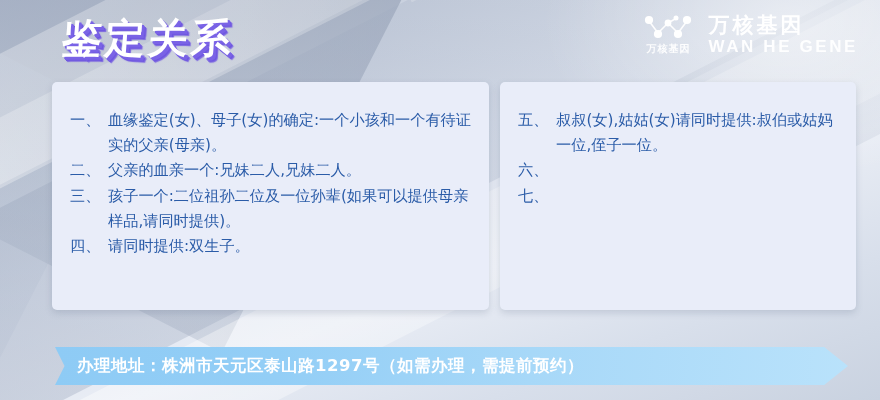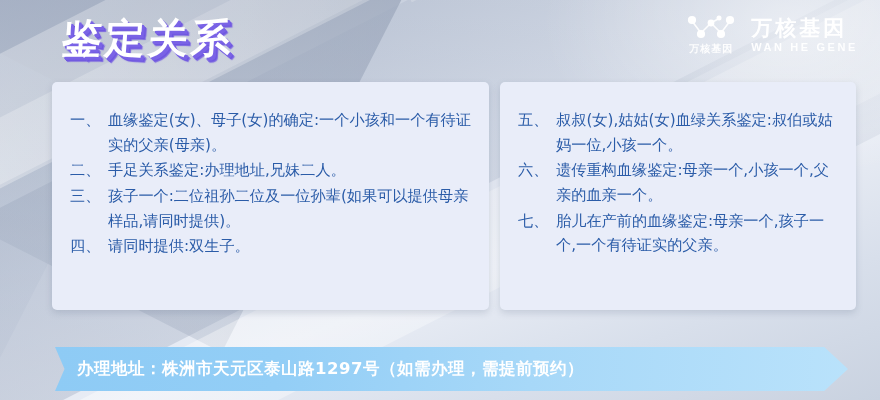--- a/index.html
+++ b/index.html
@@ -132,21 +132,21 @@
   }
   #brand-cn {
     font-size: 21px;
     font-weight: 700;
     color: #ffffff;
     letter-spacing: 3px;
     font-family: "DejaVu Sans", sans-serif;
     line-height: 1.1;
   }
   #brand-en {
-    font-size: 11px;
+    font-size: 17px;
     font-weight: 700;
     color: rgba(255,255,255,0.95);
     letter-spacing: 2.6px;
     font-family: "Liberation Sans", sans-serif;
     line-height: 1.1;
   }
 
   
   #panels {
     position: absolute;
@@ -185,21 +185,21 @@
     white-space: nowrap;
   }
   li.item .txt {
     flex: 1 1 auto;
   }
 
   
   #address-ribbon {
     position: absolute;
     left: 55px; top: 347px;
-    width: 793px; height: 44px;
+    width: 793px; height: 38px;
     z-index: 3;
     background: linear-gradient(95deg, #8ecbf5 0%, #93cef6 28%, #a7d8f8 60%, #b9e2fb 100%);
     clip-path: polygon(0 0, 97% 0, 100% 50%, 97% 100%, 0 100%, 1.2% 50%);
     display: flex;
     align-items: center;
     box-shadow: 0 2px 5px rgba(90,110,140,0.18);
   }
   #address-text {
     color: #ffffff;
     font-size: 16.5px;
@@ -259,46 +259,44 @@
 <div id="panels">
 
   <div class="panel" id="panel-left">
     <ol class="items">
       <li class="item">
         <span class="idx">一、</span>
         <span class="txt">血缘鉴定(女)、母子(女)的确定:一个小孩和一个有待证实的父亲(母亲)。</span>
       </li>
       <li class="item">
         <span class="idx">二、</span>
-        <span class="txt">手足关系鉴定:办理地址,兄妹二人。</span>
+        <span class="txt">父亲的血亲一个:兄妹二人,兄妹二人。</span>
       </li>
       <li class="item">
         <span class="idx">三、</span>
         <span class="txt">孩子一个:二位祖孙二位及一位孙辈(如果可以提供母亲样品,请同时提供)。</span>
       </li>
       <li class="item">
         <span class="idx">四、</span>
         <span class="txt">请同时提供:双生子。</span>
       </li>
     </ol>
   </div>
 
   <div class="panel" id="panel-right">
     <ol class="items">
       <li class="item">
         <span class="idx">五、</span>
-        <span class="txt">叔叔(女),姑姑(女)血绿关系鉴定:叔伯或姑妈一位,小孩一个。</span>
+        <span class="txt">叔叔(女),姑姑(女)请同时提供:叔伯或姑妈一位,侄子一位。</span>
       </li>
       <li class="item">
         <span class="idx">六、</span>
-        <span class="txt">遗传重构血缘鉴定:母亲一个,小孩一个,父亲的血亲一个。</span>
       </li>
       <li class="item">
         <span class="idx">七、</span>
-        <span class="txt">胎儿在产前的血缘鉴定:母亲一个,孩子一个,一个有待证实的父亲。</span>
       </li>
     </ol>
   </div>
 
 </div>
 
 <div id="address-ribbon">
   <div id="address-text">办理地址：株洲市天元区泰山路1297号（如需办理，需提前预约）</div>
 </div>
 

